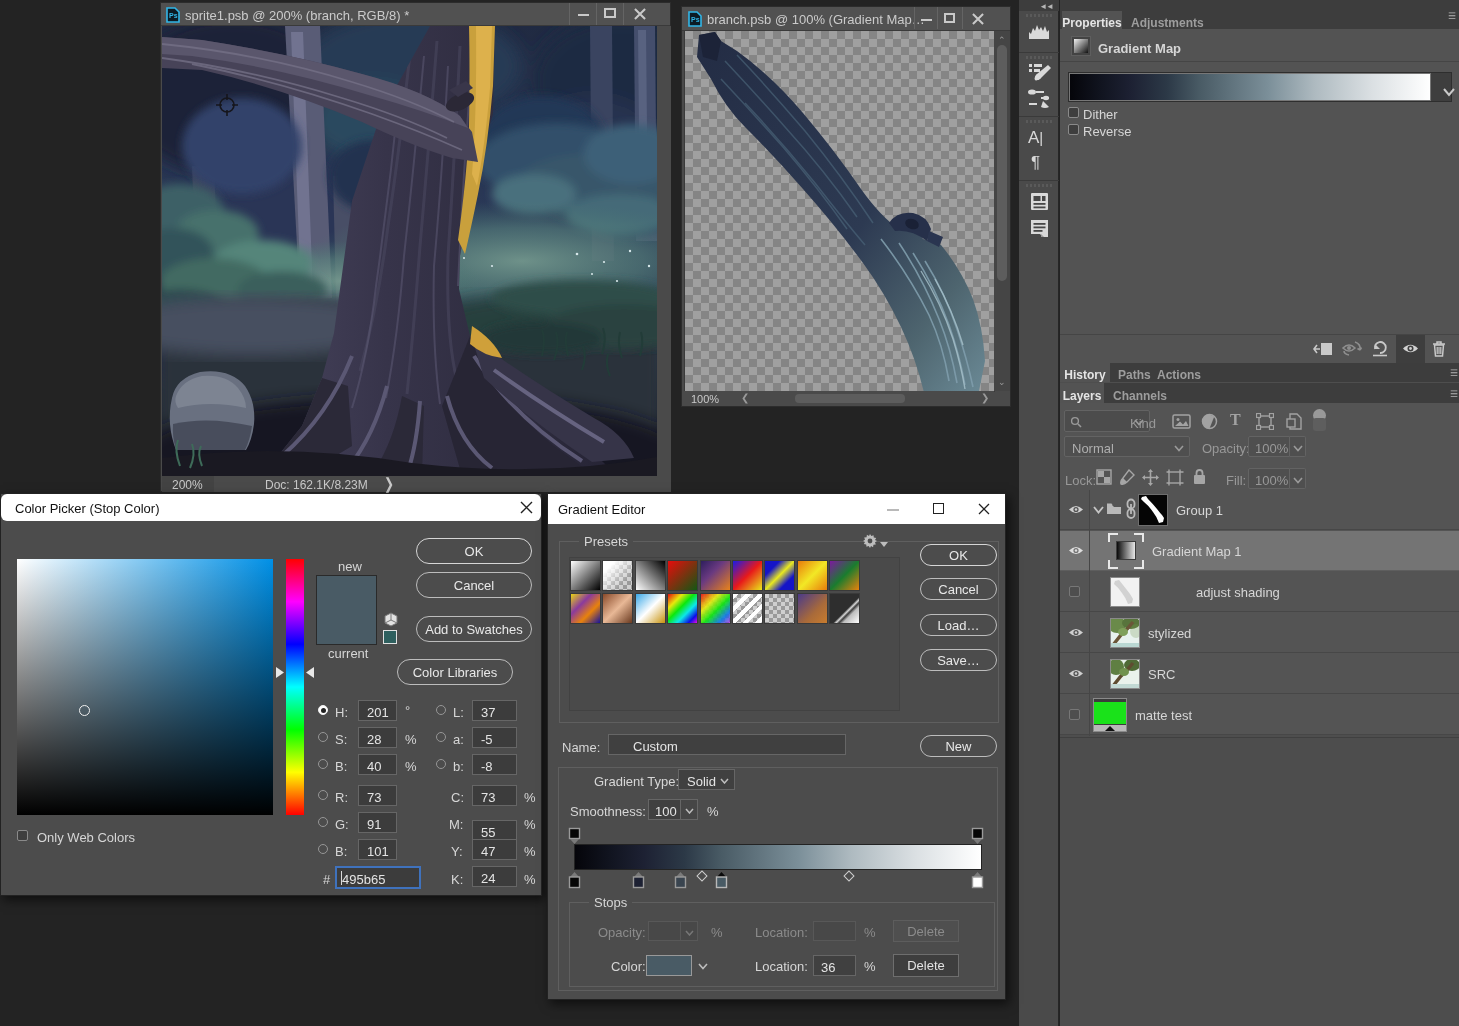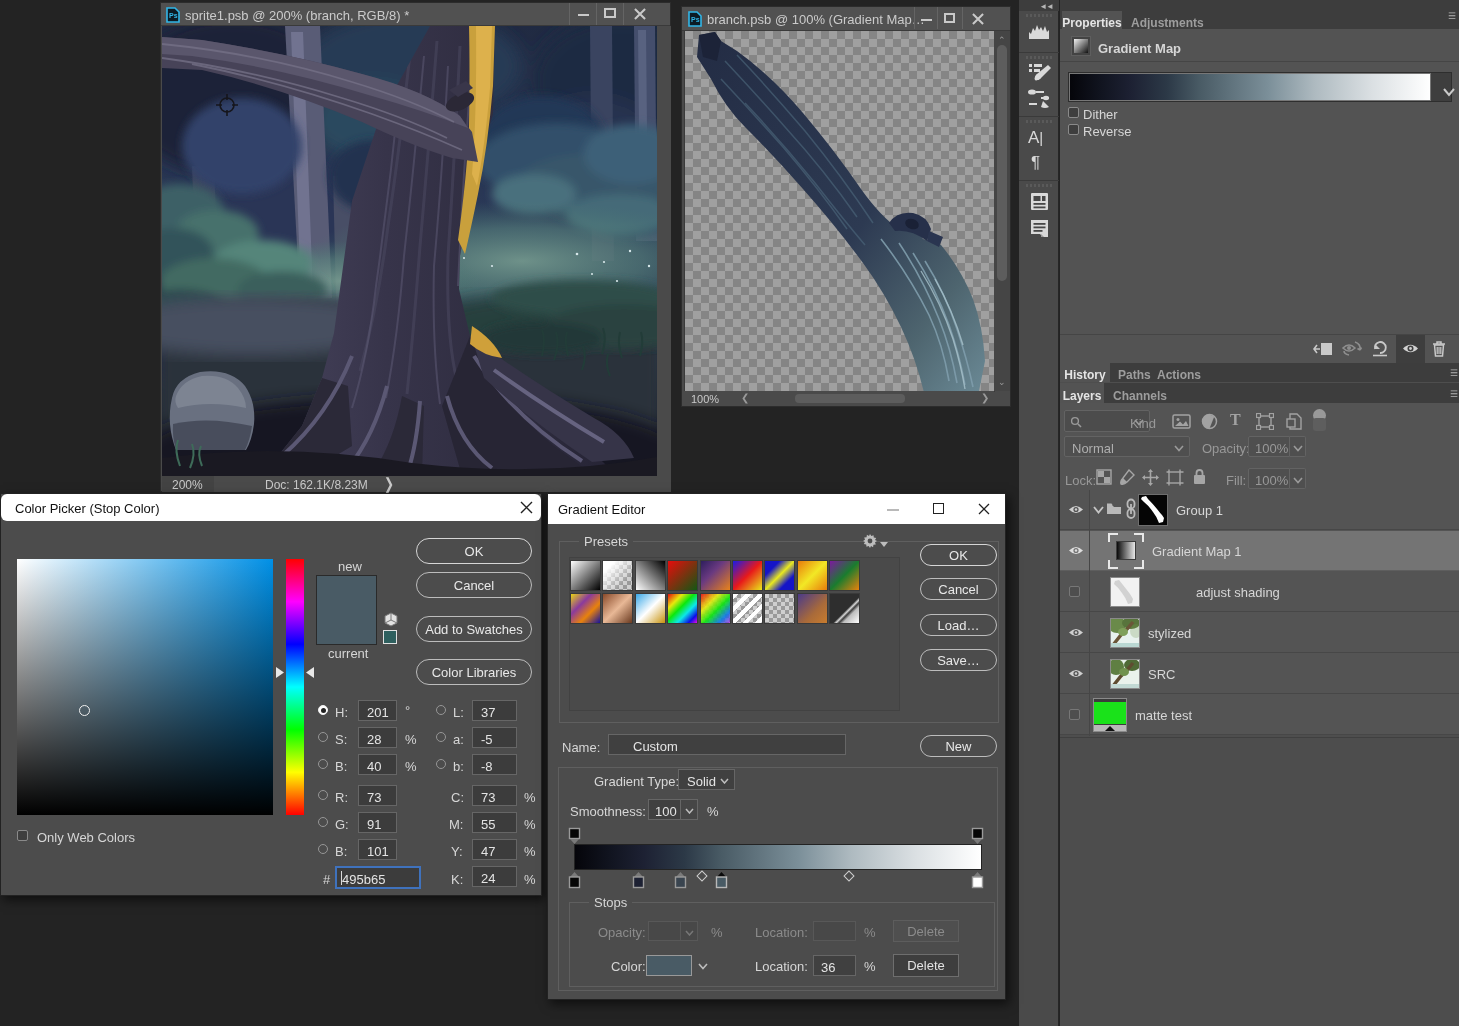--- a/index.html
+++ b/index.html
@@ -695,21 +695,21 @@
   <svg class="abs" style="left:382px;top:118px;" width="16" height="15" viewBox="0 0 16 15">
     <path d="M8 1 L14 4 V11 L8 14 L2 11 V4 Z" fill="#e2e2e2" stroke="#777" stroke-width="1"></path>
     <path d="M8 1 V8 M8 8 L2 11 M8 8 L14 11" stroke="#777" stroke-width="1" fill="none"></path>
   </svg>
   <div class="abs" style="left:382px;top:136px;width:14px;height:14px;background:#2e5f5e;border:1px solid #e0e0e0;"></div>
   <div class="abs txt" style="left:327px;top:153px;">current</div>
 
   <div class="pillbtn" style="left:415px;top:44px;width:116px;height:26px;line-height:26px;border-width:1.5px;border-color:#d6d6d6;">OK</div>
   <div class="pillbtn" style="left:415px;top:78px;width:116px;height:26px;line-height:26px;">Cancel</div>
   <div class="pillbtn" style="left:415px;top:122px;width:116px;height:26px;line-height:26px;">Add to Swatches</div>
-  <div class="pillbtn" style="left:415px;top:165px;width:116px;height:26px;line-height:26px;">Color Libraries</div>
+  <div class="pillbtn" style="left:396px;top:165px;width:116px;height:26px;line-height:26px;">Color Libraries</div>
 
   <div class="radio" style="left:317px;top:211px;border-color:#f0f0f0;background:#fff;"></div>
   <div class="abs" style="left:320px;top:214px;width:5px;height:5px;border-radius:50%;background:#222;"></div>
   <div class="abs txt" style="left:334px;top:212px;">H:</div>
   <div class="field" style="left:357px;top:206px;width:39px;height:21px;">
       <span style="position:absolute;left:8px;top:4px;">201</span>
     </div>
   <div class="abs txt" style="left:404px;top:210px;">°</div>
 
   <div class="radio" style="left:317px;top:238px;"></div>
@@ -768,21 +768,21 @@
       <span style="position:absolute;left:8px;top:4px;">-8</span>
     </div>
 
   <div class="abs txt" style="left:450px;top:297px;">C:</div>
   <div class="field" style="left:471px;top:291px;width:45px;height:21px;">
       <span style="position:absolute;left:8px;top:4px;">73</span>
     </div>
   <div class="abs txt" style="left:523px;top:297px;">%</div>
 
   <div class="abs txt" style="left:448px;top:324px;">M:</div>
-  <div class="field" style="left:471px;top:318px;width:45px;height:21px;">
+  <div class="field" style="left:471px;top:326px;width:45px;height:21px;">
       <span style="position:absolute;left:8px;top:4px;">55</span>
     </div>
   <div class="abs txt" style="left:523px;top:324px;">%</div>
 
   <div class="abs txt" style="left:450px;top:351px;">Y:</div>
   <div class="field" style="left:471px;top:345px;width:45px;height:21px;">
       <span style="position:absolute;left:8px;top:4px;">47</span>
     </div>
   <div class="abs txt" style="left:523px;top:351px;">%</div>
 

